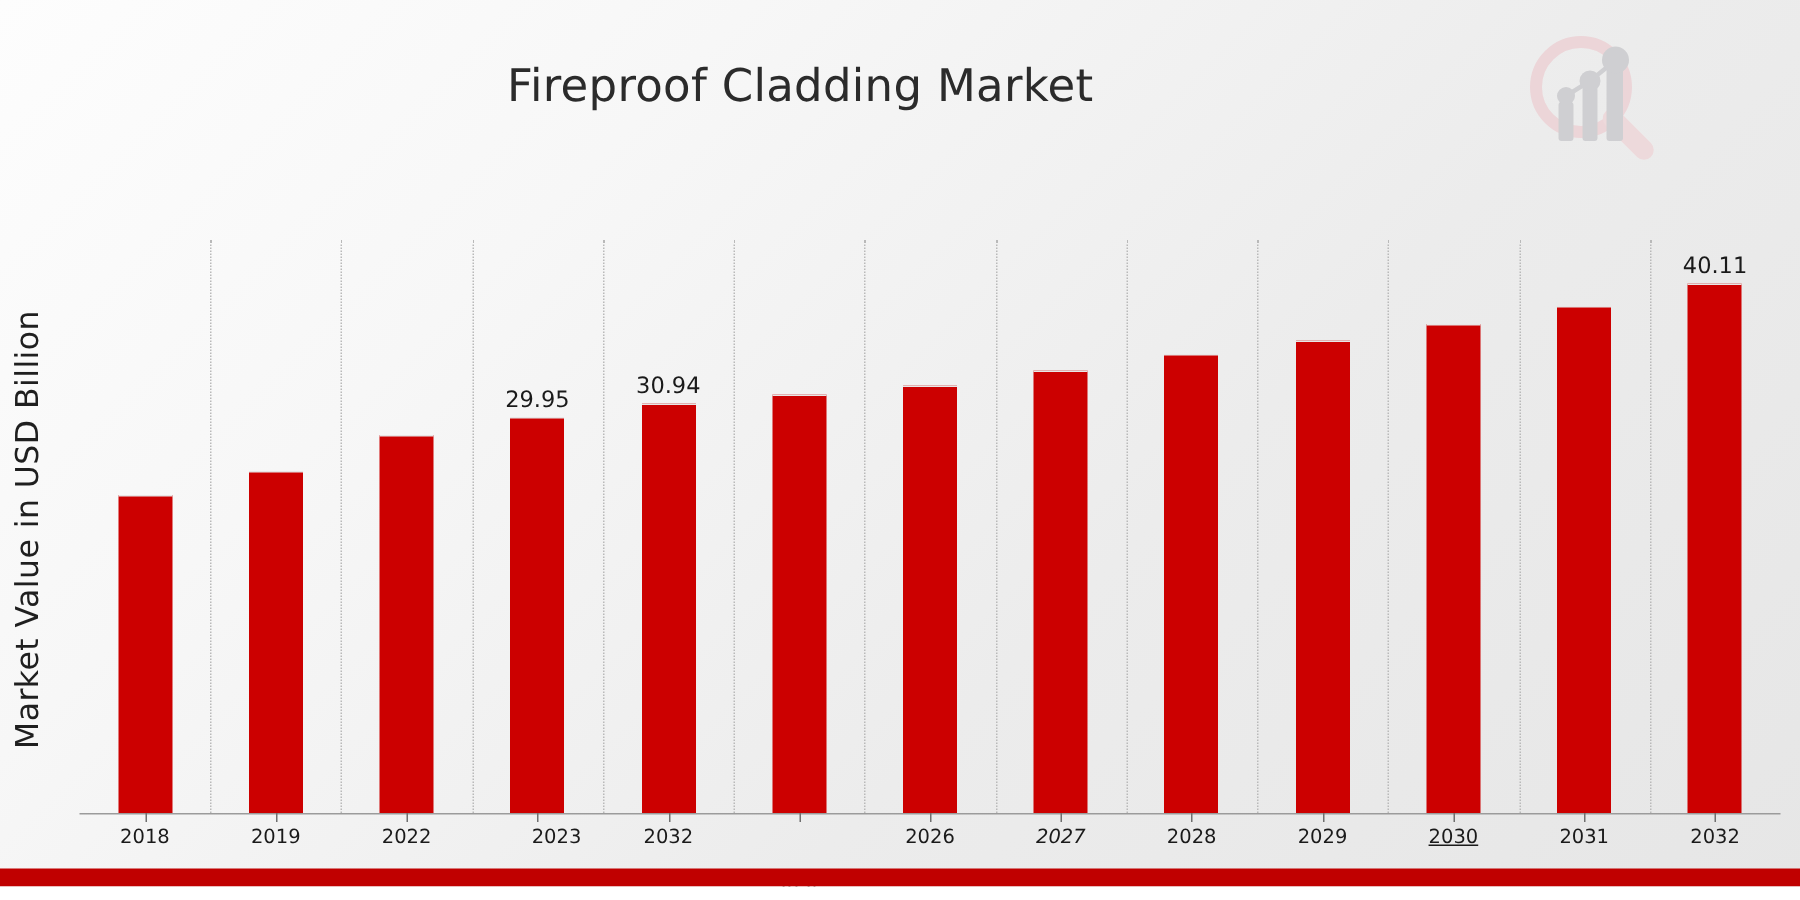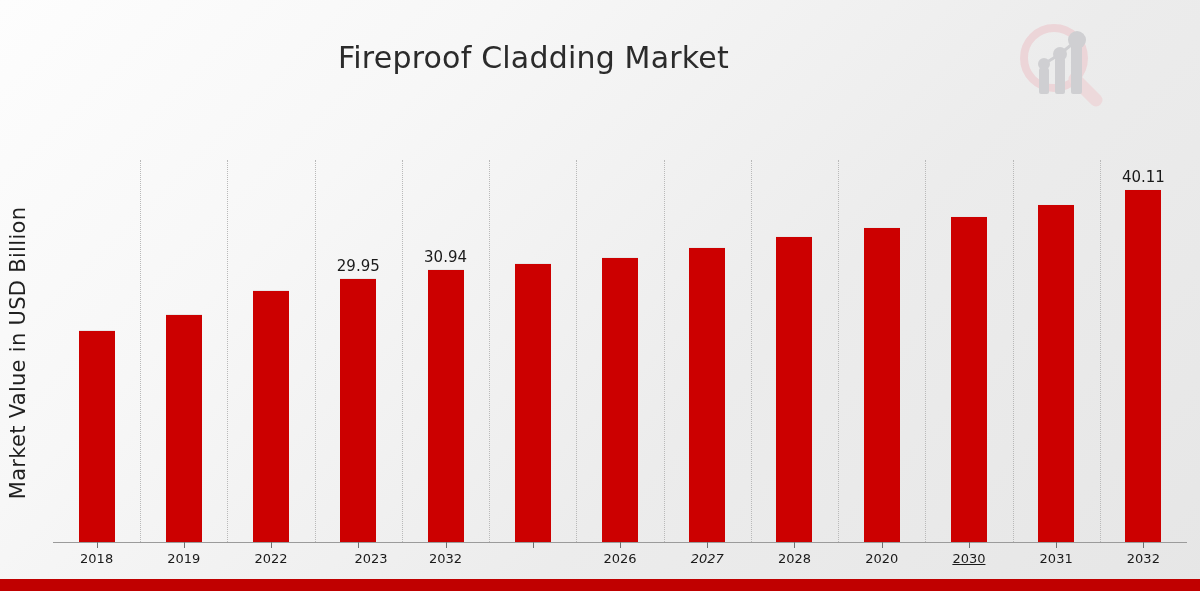--- a/index.html
+++ b/index.html
@@ -203,21 +203,21 @@
       <div class="xtick-label" style="left: 405.538px;">2032</div>
       <div class="tick" style="left: 532.769px;"></div>
       <div class="xtick-label" style="left: 492.769px; margin-top: 36px;">2025</div>
       <div class="tick" style="left: 620px;"></div>
       <div class="xtick-label" style="left: 580px;">2026</div>
       <div class="tick" style="left: 707.231px;"></div>
       <div class="xtick-label" style="left: 667.231px; font-style: italic;">2027</div>
       <div class="tick" style="left: 794.462px;"></div>
       <div class="xtick-label" style="left: 754.462px;">2028</div>
       <div class="tick" style="left: 881.692px;"></div>
-      <div class="xtick-label" style="left: 841.692px;">2020</div>
+      <div class="xtick-label" style="left: 841.692px;">2029</div>
       <div class="tick" style="left: 968.923px;"></div>
       <div class="xtick-label" style="left: 928.923px; text-decoration: underline;">2030</div>
       <div class="tick" style="left: 1056.15px;"></div>
       <div class="xtick-label" style="left: 1016.15px;">2031</div>
       <div class="tick" style="left: 1143.38px;"></div>
       <div class="xtick-label" style="left: 1103.38px;">2032</div>
     </div>
 
   <div id="footer-bar"></div>
   <div id="footer-white"></div>

